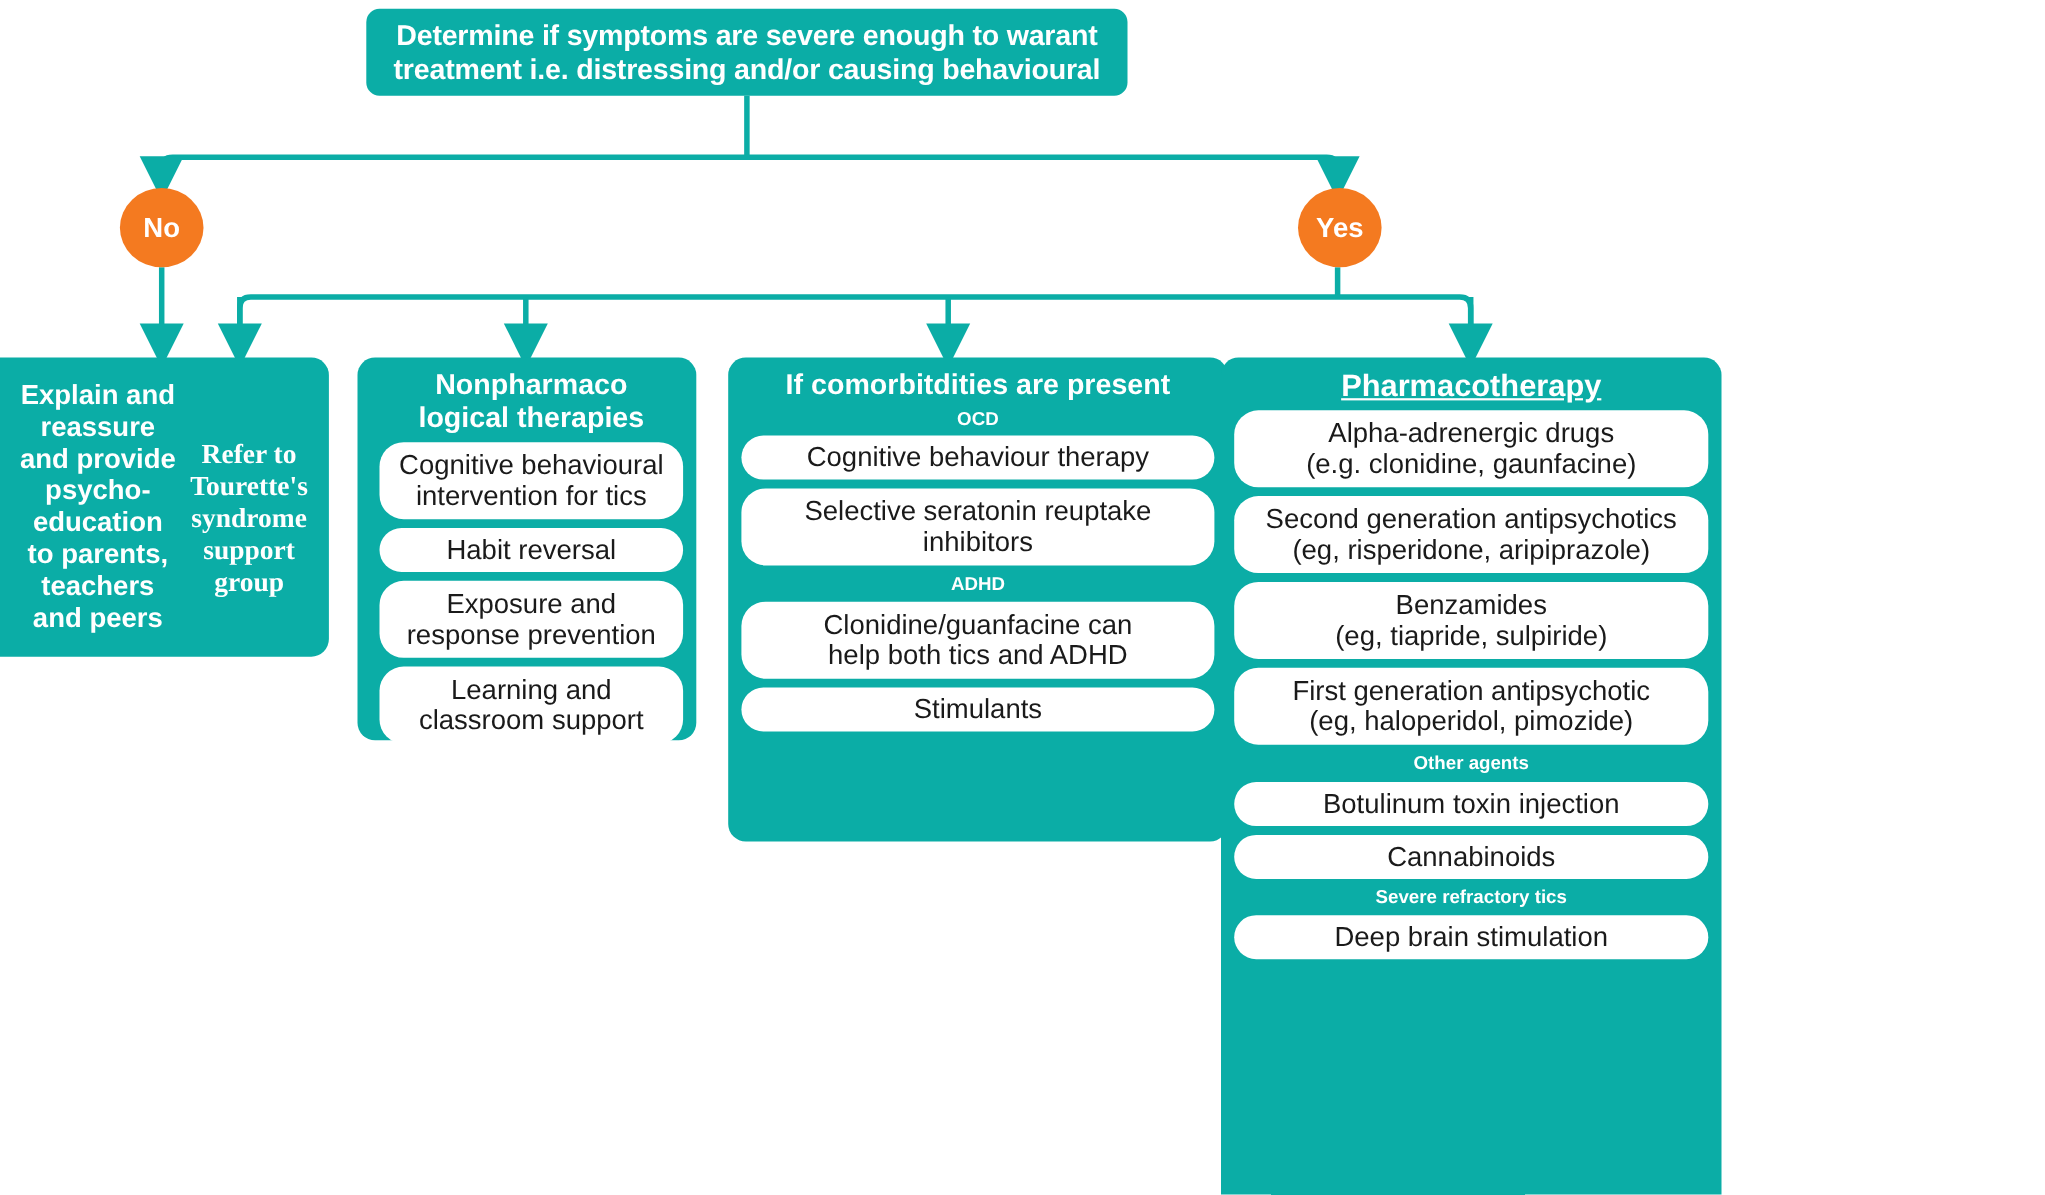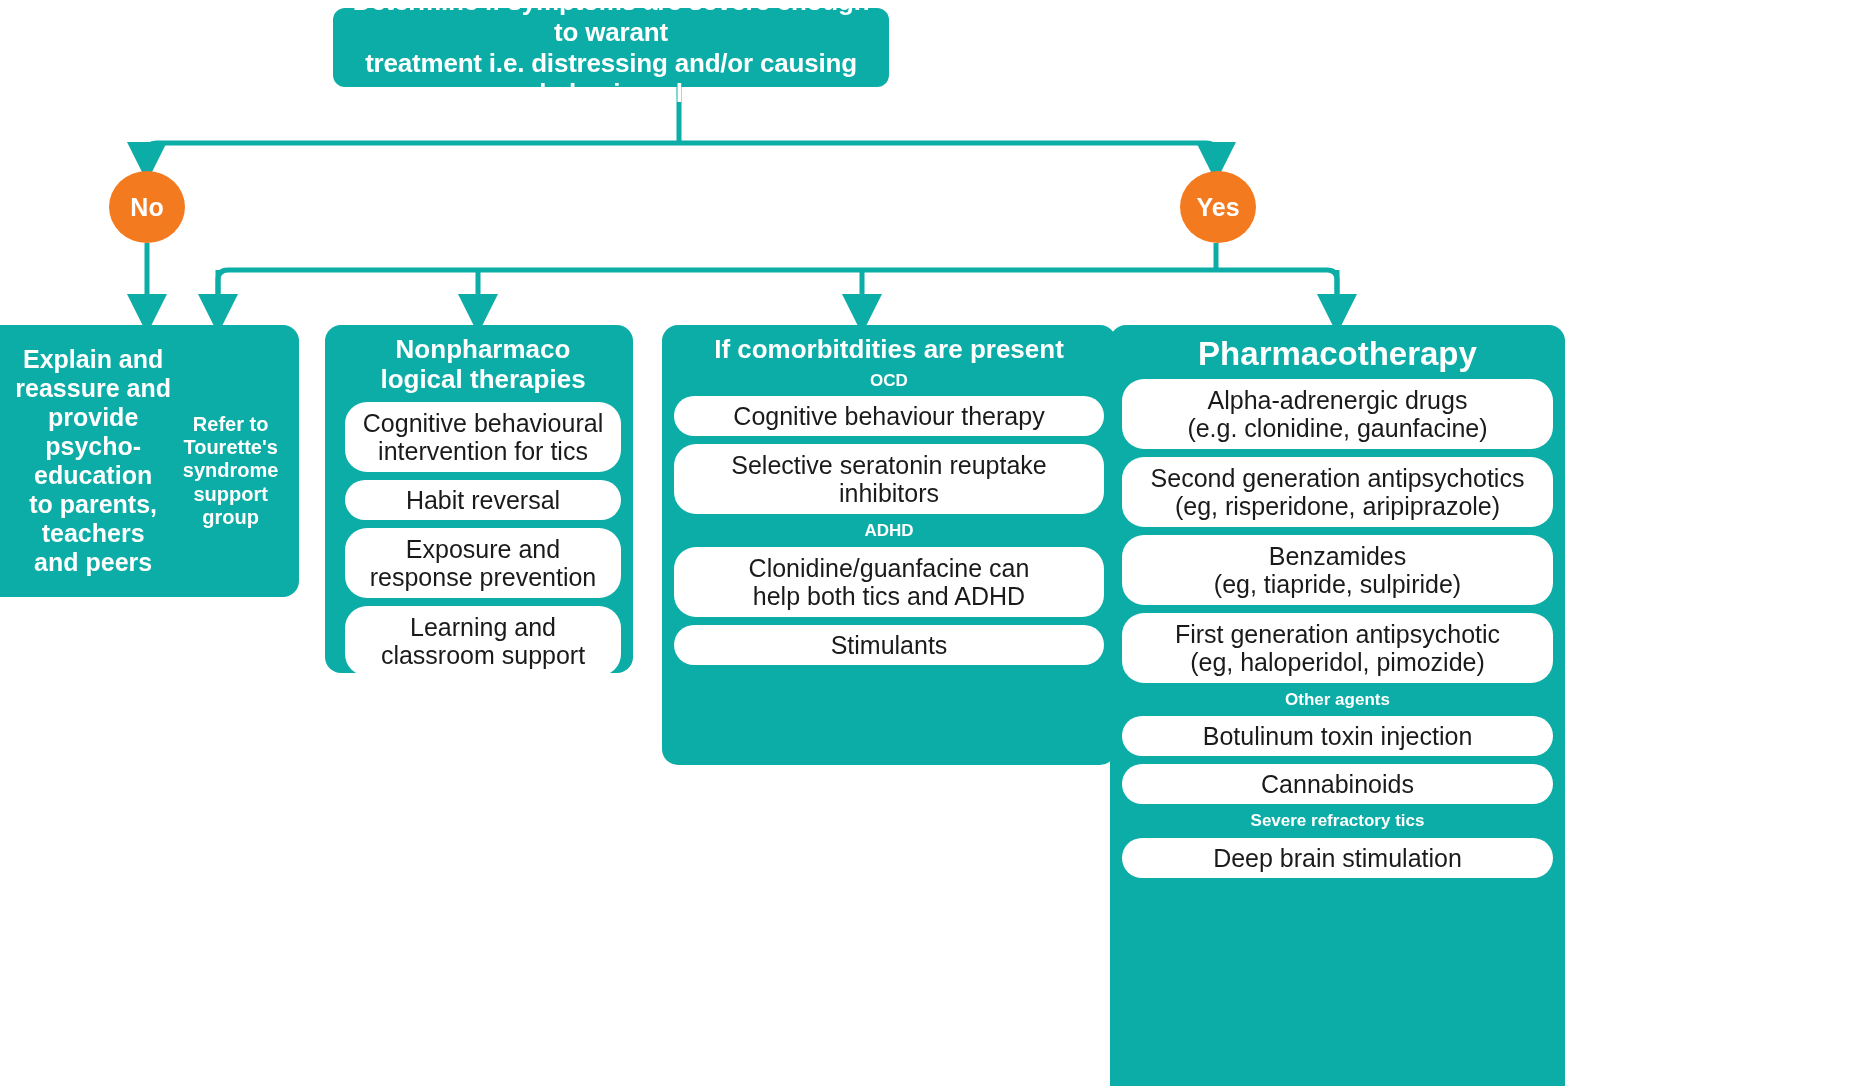--- a/index.html
+++ b/index.html
@@ -10,21 +10,21 @@
   }
   #canvas{position:absolute;left:0;top:0;width:1859px;height:1086px;}
   svg.connectors{position:absolute;left:0;top:0;width:1859px;height:1086px;pointer-events:none;}
 
   
   .teal-box{
     position:absolute;background:#0bada6;border-radius:14px;
     box-sizing:border-box;
   }
   .root-box{
-    left:333px;top:8px;width:556px;height:79px;border-radius:12px;
+    left:333px;top:8px;width:692px;height:79px;border-radius:12px;
     display:flex;align-items:center;justify-content:center;
     padding:0 18px;
   }
   .root-title{
     color:#ffffff;font-weight:bold;font-size:26px;line-height:1.18;
     text-align:center;letter-spacing:-0.2px;
   }
 
   .decision{
     position:absolute;background:#f47a20;border-radius:50%;
@@ -54,22 +54,23 @@
   #col-explain{
     left:0px;top:325px;width:299px;height:272px;
     border-radius:0 16px 16px 0;
     display:flex;flex-direction:row;align-items:center;justify-content:center;
     padding:10px 12px;
   }
   #col-explain .b1{
     color:#fff;font-weight:bold;font-size:25px;line-height:1.16;text-align:center;
   }
   #col-explain .b2{
-    color:#fff;font-weight:bold;font-size:20px;line-height:1.16;text-align:center;
+    color:#fff;font-weight:bold;font-size:25px;line-height:1.16;text-align:center;
     margin-top:20px;
+    font-family:Liberation Serif, serif;
   }
 
   
   #col-nonpharm{
     left:325px;top:325px;width:308px;height:348px;border-radius:16px;
     padding:10px 12px 12px 20px;
   }
   #col-nonpharm .col-head{font-size:26px;margin-bottom:8px;}
   #col-nonpharm .pill{font-size:25px;margin-bottom:8px;padding:4px 8px;}
 
@@ -79,21 +80,21 @@
     padding:10px 12px 12px 12px;
   }
   #col-comorb .col-head{font-size:26px;margin-bottom:2px;}
   #col-comorb .pill{font-size:25px;margin-bottom:8px;padding:4px 10px;}
 
   
   #col-pharm{
     left:1110px;top:325px;width:455px;height:761px;border-radius:16px 16px 0 0;
     padding:10px 12px 12px 12px;
   }
-  #col-pharm .col-head{font-size:33px;margin-bottom:6px;}
+  #col-pharm .col-head{font-size:28px;margin-bottom:6px;text-decoration:underline;}
   #col-pharm .pill{font-size:25px;margin-bottom:8px;padding:4px 10px;}
   #col-pharm .sub-head{margin:4px 0 7px 0;}
 
   .h1line{height:40px;}
   .h2line{height:70px;}
 </style>
 </head>
 <body>
 
 <div id="canvas">

